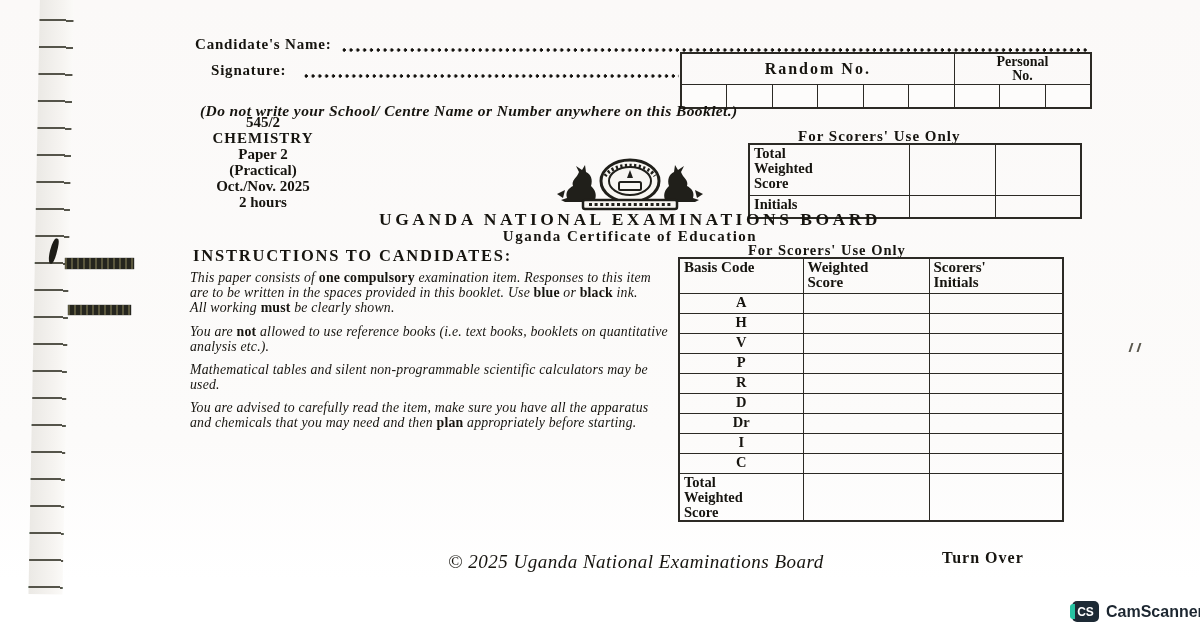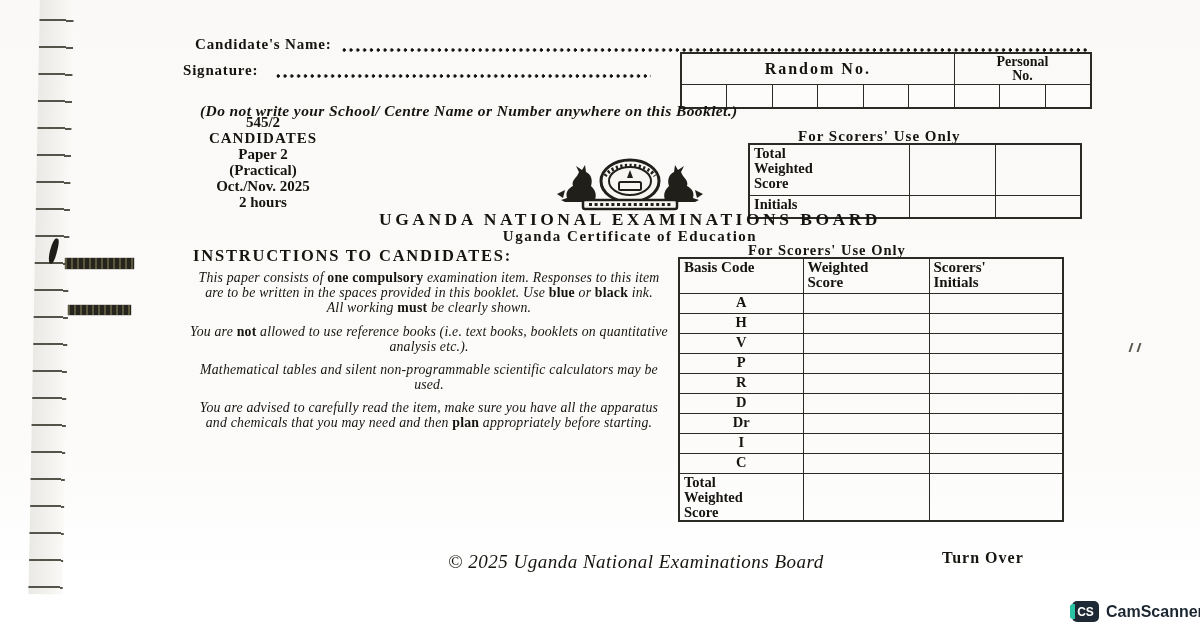--- a/index.html
+++ b/index.html
@@ -39,21 +39,21 @@
   .randtbl .hdr-personal{font-size:14px;font-weight:bold;text-align:center;line-height:1.0;padding:1px 12px;}
   .randtbl .cellrow td{height:22px;background:#fdfcfb;}
   .scorebox{width:332px;table-layout:fixed;}
   .scorebox td{font-size:14.5px;font-weight:bold;padding:1px 4px;line-height:1.05;vertical-align:top;}
   .maintbl{width:384px;table-layout:fixed;}
   .maintbl td{font-size:14.5px;line-height:1.02;vertical-align:top;padding:1px 4px;}
   .maintbl .hcell{font-weight:bold;font-size:15px;}
   .maintbl .code{text-align:center;font-weight:bold;height:17px;}
   .sect-title{font-weight:bold;font-size:15px;letter-spacing:1px;white-space:nowrap;}
   
-  .ins{font-size:13.8px;line-height:1.1;letter-spacing:.2px;text-align:center;}
+  .ins{font-size:13.8px;line-height:1.1;letter-spacing:.2px;}
   .ins p{margin:0 0 8px 0;}
   .ins p.tight{margin-bottom:0;}
   .paperinfo div{font-weight:bold;font-size:15px;line-height:1.0;margin-bottom:1px;text-align:center;}
   
   .cs-badge{width:27px;height:21px;background:#1d2a35;border-radius:5px;position:relative;
      display:flex;align-items:center;justify-content:center;color:#fff;font-family:"Liberation Sans",sans-serif;
      font-weight:bold;font-size:12px;}
   .cs-badge::before{content:"";position:absolute;left:-2px;top:3px;width:5px;height:15px;
      background:#27c3a2;border-radius:3px 0 0 3px;}
   .cs-text{font-family:"Liberation Sans",sans-serif;font-weight:bold;font-size:16px;color:#1c2630;}
@@ -68,21 +68,21 @@
   </div>
   <div class="abs smudge"></div>
   <div class="abs redact-bar" style="left:65px;top:258px;width:69px;height:11px;"></div>
   <div class="abs redact-bar" style="left:68px;top:305px;width:63px;height:10px;"></div>
   <div class="abs artifact-quote"></div>
 
   <div class="abs fieldline" style="left:195px;top:36px;width:892px;">
     <span class="lbl">Candidate's Name:</span>
     <span class="dots"></span>
   </div>
-  <div class="abs fieldline" style="left:183px;top:62px;width:468px;gap:8px;">
+  <div class="abs fieldline" style="left:211px;top:62px;width:468px;gap:8px;">
     <span class="lbl">Signature:</span>
     <span class="dots"></span>
   </div>
 
   <table class="abs gridtable randtbl" style="left:680px;top:52px;">
     <colgroup>
         <col span="6" style="width:45.5px">
         <col span="3" style="width:45.8px">
       </colgroup>
     <tbody>
@@ -103,21 +103,21 @@
           <td></td>
           <td></td>
     </tr>
   </tbody>
     </table>
 
   <div class="abs b it" style="left:200px;top:102px;width:880px;font-size:15.5px;letter-spacing:.4px;white-space:nowrap;">(Do not write your School/ Centre Name or Number anywhere on this Booklet.)</div>
 
   <div class="abs paperinfo" style="left:188px;top:115px;width:150px;">
     <div>545/2</div>
-    <div style="letter-spacing:1px;">CANDIDATES</div>
+    <div style="letter-spacing:1px;">CHEMISTRY</div>
     <div>Paper 2</div>
     <div>(Practical)</div>
     <div>Oct./Nov. 2025</div>
     <div>2 hours</div>
   </div>
 
   <div class="abs sect-title" style="left:798px;top:128px;">For Scorers' Use Only</div>
   <table class="abs gridtable scorebox" style="left:748px;top:143px;">
     <colgroup>
         <col style="width:160px">

